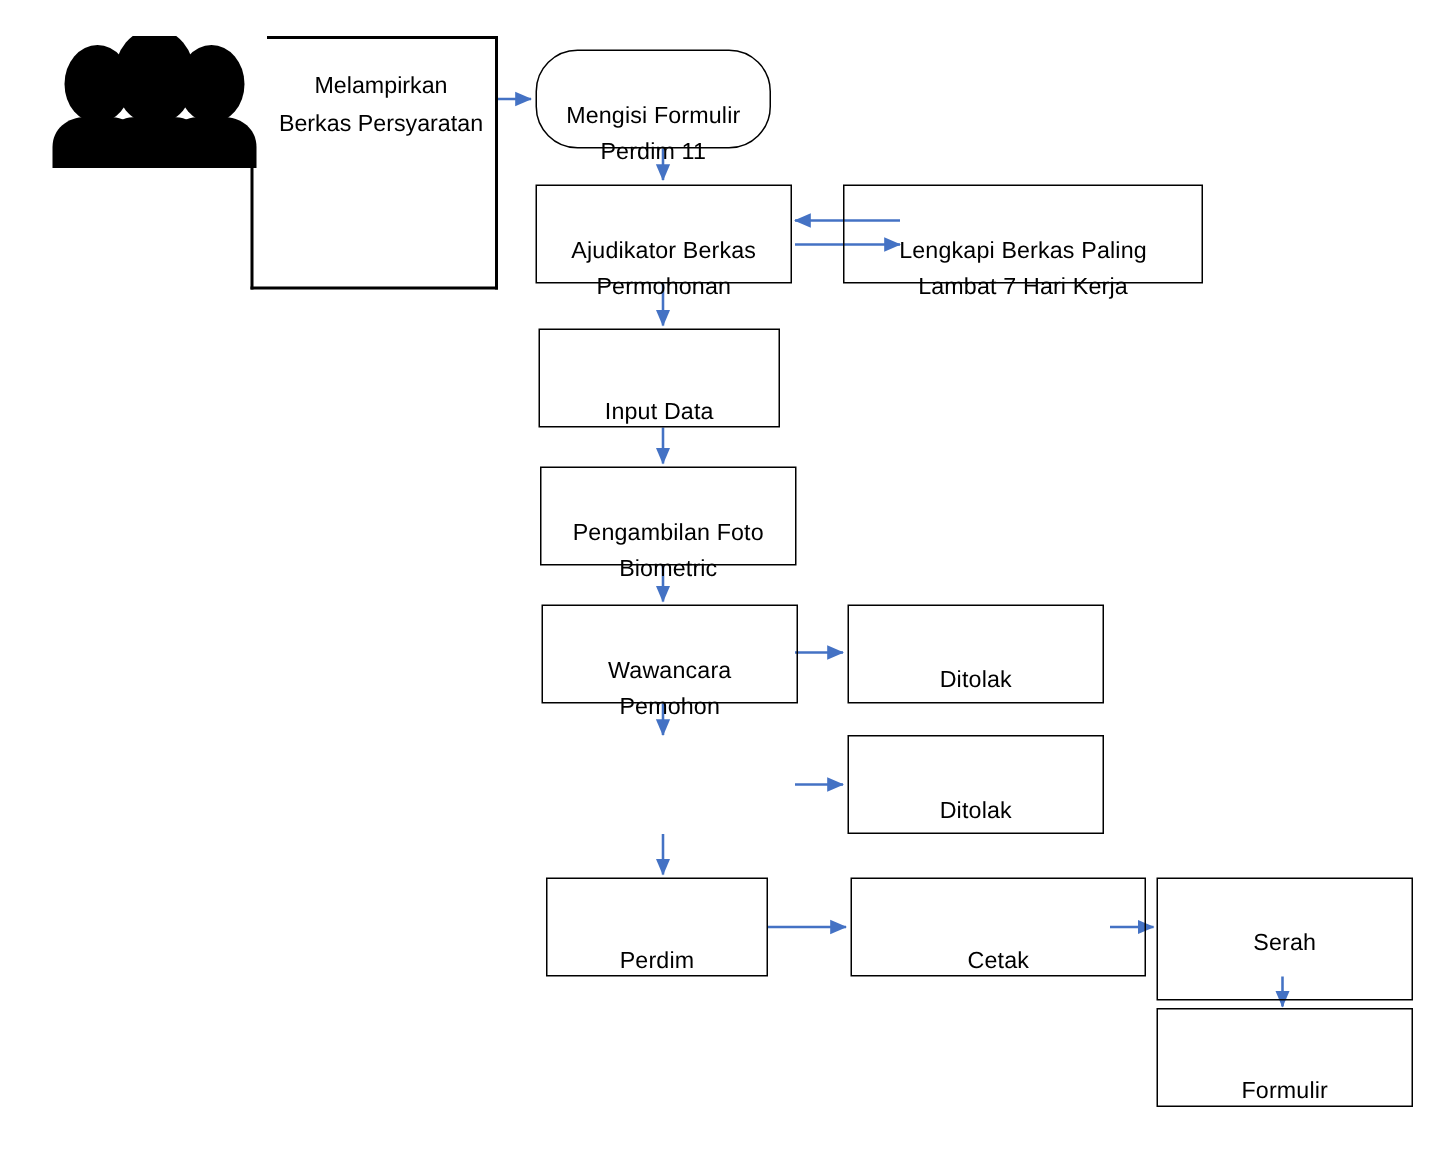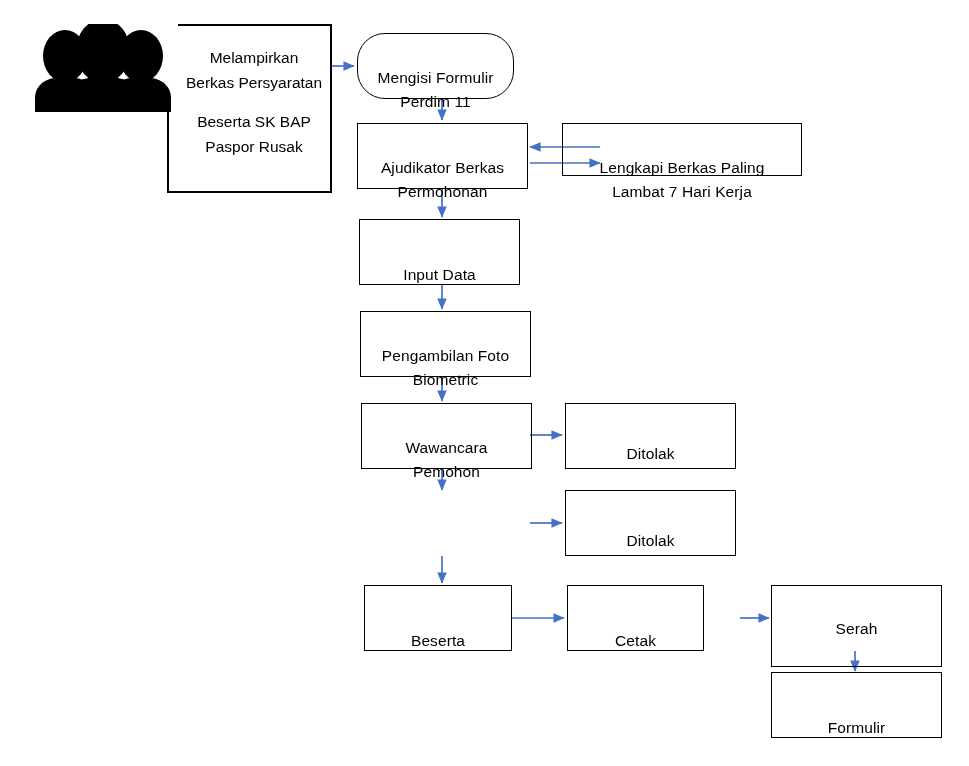--- a/index.html
+++ b/index.html
@@ -123,34 +123,32 @@
     <path d="M36 92 V76 C36 63 47 54 60 54 H84 C97 54 108 63 108 76 V92 Z" fill="#000000"></path>
   </svg>
 
   <div class="edge h" style="left:178px; top:24px; width:154px;"></div>
   <div class="edge v" style="left:330px; top:24px; height:169px;"></div>
   <div class="edge h" style="left:167px; top:191px; width:165px;"></div>
   <div class="edge v" style="left:167px; top:112px; height:81px;"></div>
 
   <div class="req-text" style="left:178px; top:46px; width:152px;">Melampirkan
 Berkas Persyaratan</div>
-  <div class="req-text" style="left:178px; top:110px; width:152px;">Beserta SK BAP
-Paspor Rusak</div>
 
   <div class="node two-line" style="left:357px; top:33px; width:157px; height:66px;border-radius:28px;">
     <span class="label">Mengisi Formulir
 Perdim 11</span>
   </div>
 
   <div class="node two-line" style="left:357px; top:123px; width:171px; height:66px;">
     <span class="label">Ajudikator Berkas
 Permohonan</span>
   </div>
 
-  <div class="node two-line" style="left:562px; top:123px; width:240px; height:53px;">
+  <div class="node two-line" style="left:562px; top:123px; width:240px; height:66px;">
     <span class="label">Lengkapi Berkas Paling
 Lambat 7 Hari Kerja</span>
   </div>
 
   <div class="node" style="left:359px; top:219px; width:161px; height:66px; padding-top:19px;">
     <span class="label">Input Data</span>
   </div>
 
   <div class="node two-line" style="left:360px; top:311px; width:171px; height:66px;">
     <span class="label">Pengambilan Foto
@@ -165,24 +163,24 @@
   <div class="node" style="left:565px; top:403px; width:171px; height:66px; padding-top:14px;">
     <span class="label">Ditolak</span>
   </div>
 
 
   <div class="node" style="left:565px; top:490px; width:171px; height:66px; padding-top:14px;">
     <span class="label">Ditolak</span>
   </div>
 
   <div class="node" style="left:364px; top:585px; width:148px; height:66px; padding-top:19px;">
-    <span class="label">Beserta</span>
+    <span class="label">Perdim</span>
   </div>
 
-  <div class="node" style="left:567px; top:585px; width:137px; height:66px; padding-top:19px;">
+  <div class="node" style="left:567px; top:585px; width:197px; height:66px; padding-top:19px;">
     <span class="label">Cetak</span>
   </div>
 
   <div class="node" style="left:771px; top:585px; width:171px; height:82px; padding-top:7px;">
     <span class="label">Serah</span>
   </div>
 
   <div class="node" style="left:771px; top:672px; width:171px; height:66px; padding-top:19px;">
     <span class="label">Formulir</span>
   </div>

